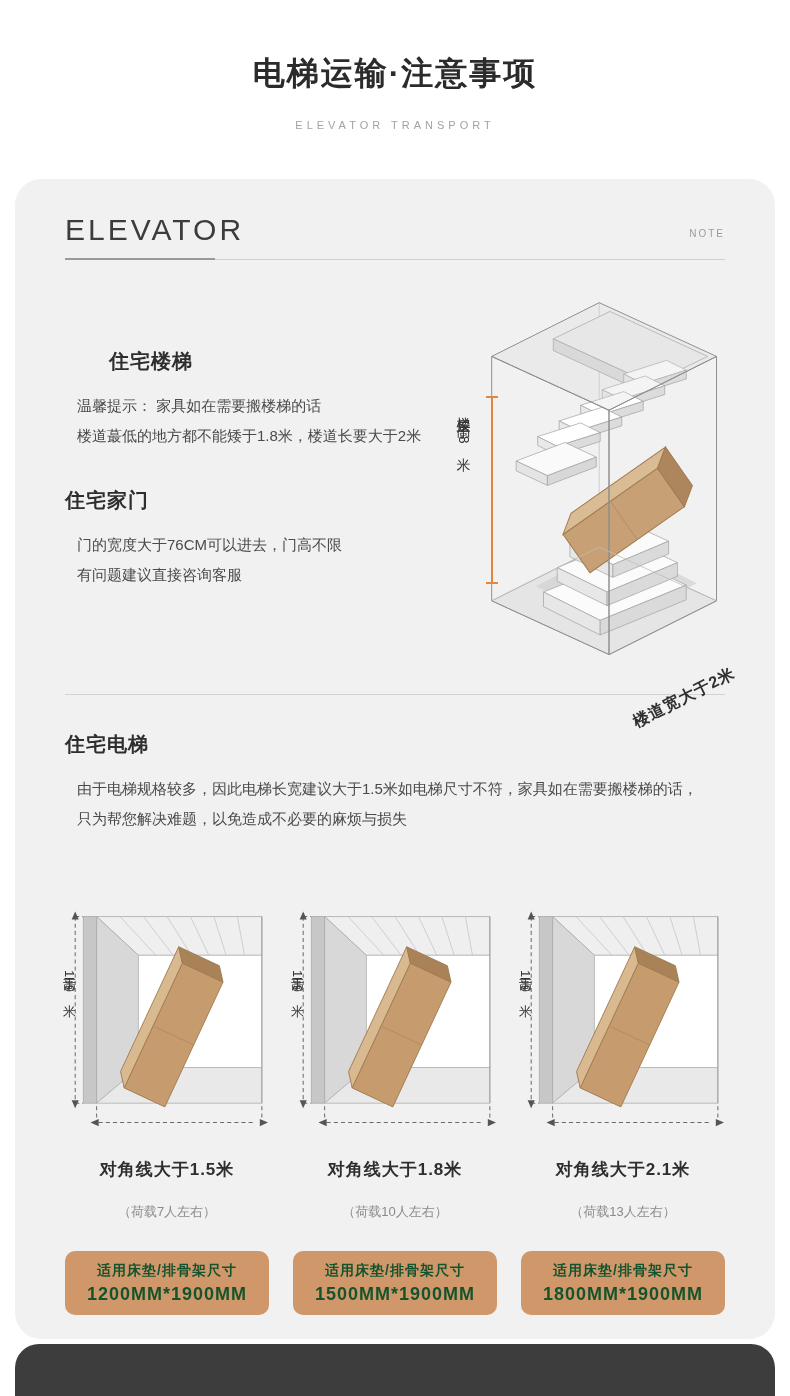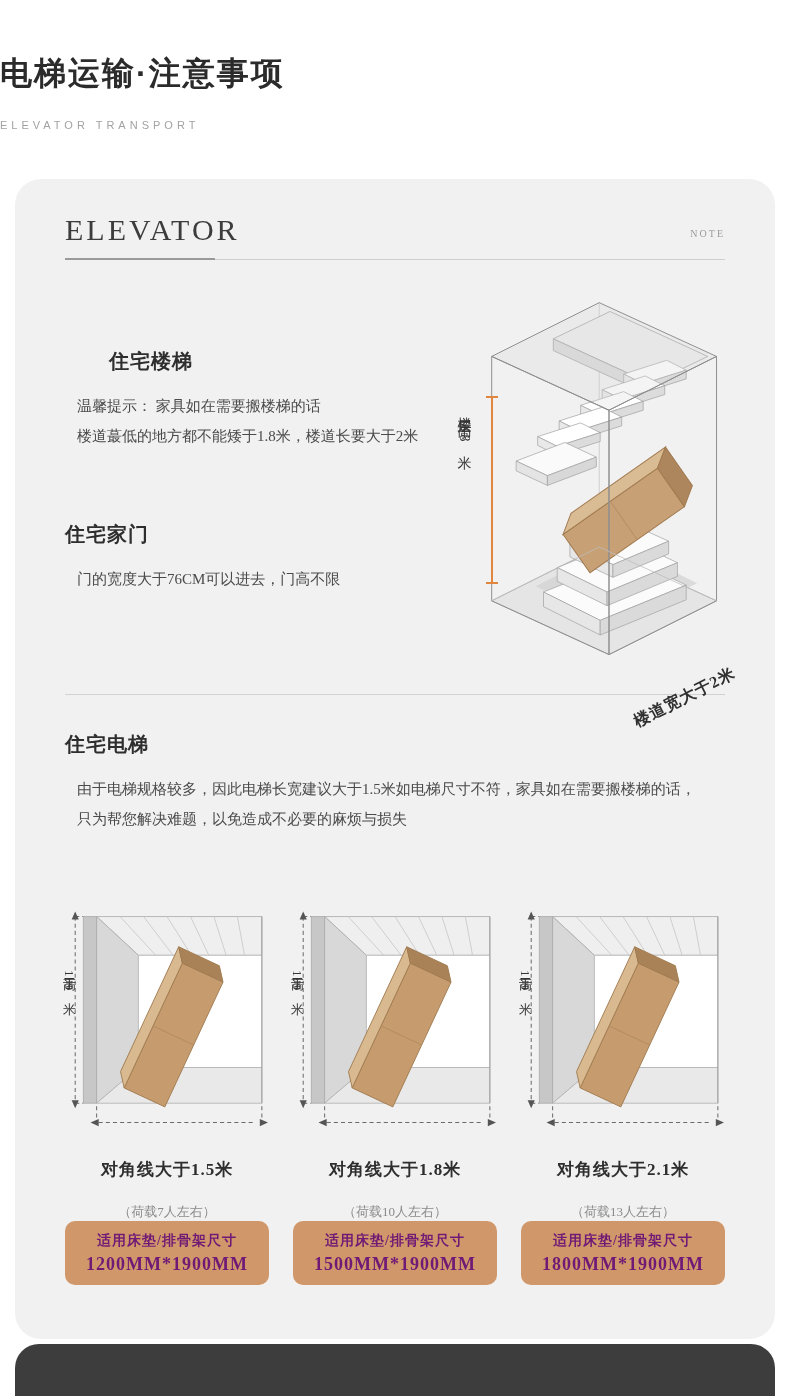--- a/index.html
+++ b/index.html
@@ -3,42 +3,42 @@
 <meta charset="utf-8">
 <title>Page</title>
 <style>
   * { margin:0; padding:0; box-sizing:border-box; }
   html,body { width:790px; }
   body {
     height:1396px; position:relative; background:#fff; overflow:hidden;
     font-family:"Liberation Sans","DejaVu Sans",sans-serif; color:#333;
   }
   
-  .page-header { padding-top:52px; }
+  .page-header { padding-top:52px; text-align:center; }
   .page-title { font-size:32px; font-weight:bold; color:#2b2b2b; letter-spacing:2px; }
   .page-subtitle { margin-top:23px; font-size:11px; color:#a2a2a2; letter-spacing:4px; }
 
   
   .card {
     width:760px; height:1160px; margin:48px auto 0;
     background:var(--card-bg,#f1f1f1); border-radius:26px;
-    padding:34px 50px 0; position:relative; overflow:hidden;font-family:Liberation Serif, serif;
+    padding:34px 50px 0; position:relative; overflow:hidden;
   }
   .card-head { display:flex; justify-content:space-between; align-items:flex-end; }
   .card-title { font-size:30px; letter-spacing:3px; color:#3c3c3c; font-weight:500; }
   .card-note { font-size:10px; color:#9c9c9c; letter-spacing:2px; padding-bottom:8px; }
   .head-rule { margin-top:12px; height:1px; background:#cfcfcf; position:relative; }
   .head-rule::before { content:""; position:absolute; left:0; top:-1px; width:150px; height:2px; background:#9a9a9a; }
 
   
   .top-grid { position:relative; height:420px; }
   .text-col { width:400px; }
   .sec-heading { font-size:20px; font-weight:bold; color:#2e2e2e; letter-spacing:1px; }
   .h-stairs { padding-top:88px;margin-left:44px; }
-  .h-door { margin-top:70px; }
+  .h-door { margin-top:36px; }
   .p-group { margin-top:16px; }
   .text-col p { font-size:15px; line-height:30px; color:#4a4a4a;margin-left:12px; }
 
   .stairs-diagram { position:absolute; top:28px; right:-16px; width:300px; height:418px; }
   .stairs-svg { position:absolute; top:0; right:0; width:264px; height:391px; }
   .stairs-dim { position:absolute; left:50px; top:108px; height:188px; width:2px; background:var(--accent-orange,#e2853e); }
   .stairs-dim::before,.stairs-dim::after { content:""; position:absolute; left:-5px; width:12px; height:2px; background:var(--accent-orange,#e2853e); }
   .stairs-dim::before { top:0; } .stairs-dim::after { bottom:0; }
   .stairs-vlabel { position:absolute; left:14px; top:118px; writing-mode:vertical-rl; font-size:14px; color:#333; letter-spacing:3px; }
   .stairs-dlabel { position:absolute; right:2px; bottom:24px; transform:rotate(-27deg); transform-origin:right bottom;
@@ -48,21 +48,21 @@
 
   
   .h-elev { margin-top:36px; }
   .elevators { display:flex; gap:24px; margin-top:62px; }
   .elev-col { width:204px; position:relative; }
   .elev-fig { position:relative; height:252px; }
   .elev-svg { width:204px; height:240px; display:block; }
   .elev-vlabel { position:absolute; left:-5px; top:70px; writing-mode:vertical-rl; font-size:13px; color:#333; letter-spacing:2px; }
   .elev-caption { margin-top:10px; text-align:center; font-size:17px; font-weight:bold; color:#2e2e2e; letter-spacing:1px; }
   .elev-capacity { margin-top:22px; text-align:center; font-size:13px; color:#8a8a8a; }
-  .badge { height:64px; border-radius:10px; background:var(--badge-bg,#d0986a); color:#701a75;
+  .badge { margin-top:30px; height:64px; border-radius:10px; background:var(--badge-bg,#d0986a); color:#14532d;
            display:flex; flex-direction:column; align-items:center; justify-content:center; gap:4px; }
   .badge-title { font-size:14px; font-weight:bold; letter-spacing:1px; }
   .badge-size { font-size:18px; font-weight:bold; letter-spacing:1px;text-align:right; }
 
   
   .footer-bar { position:absolute; left:15px; right:15px; bottom:0; height:52px;
                 background:var(--footer-bg,#3d3d3d); border-radius:24px 24px 0 0; }
 </style>
 </head>
 <body>
@@ -126,20 +126,21 @@
   <div class="top-grid">
     <div class="text-col">
       <h3 class="sec-heading h-stairs">住宅楼梯</h3>
       <div class="p-group">
         <p>温馨提示： 家具如在需要搬楼梯的话</p>
         <p>楼道蕞低的地方都不能矮于1.8米，楼道长要大于2米</p>
       </div>
       <h3 class="sec-heading h-door">住宅家门</h3>
       <div class="p-group">
         <p>门的宽度大于76CM可以进去，门高不限</p>
+        <p>有问题建议直接咨询客服</p>
       </div>
     </div>
 
     <div class="stairs-diagram">
       <svg class="stairs-svg" viewBox="0 0 270 400" role="img">
 
         <polygon points="15,320 125,265 245,320 135,375" fill="#e4e4e4" stroke="#a0a0a0" stroke-width="0.8"></polygon>
         <polygon points="60,305 145,262 225,302 140,344" fill="#d0d0d0" opacity="0.75"></polygon>
         <line x1="125" y1="15" x2="125" y2="265" stroke="#c0c0c0" stroke-width="0.8"></line>
 

